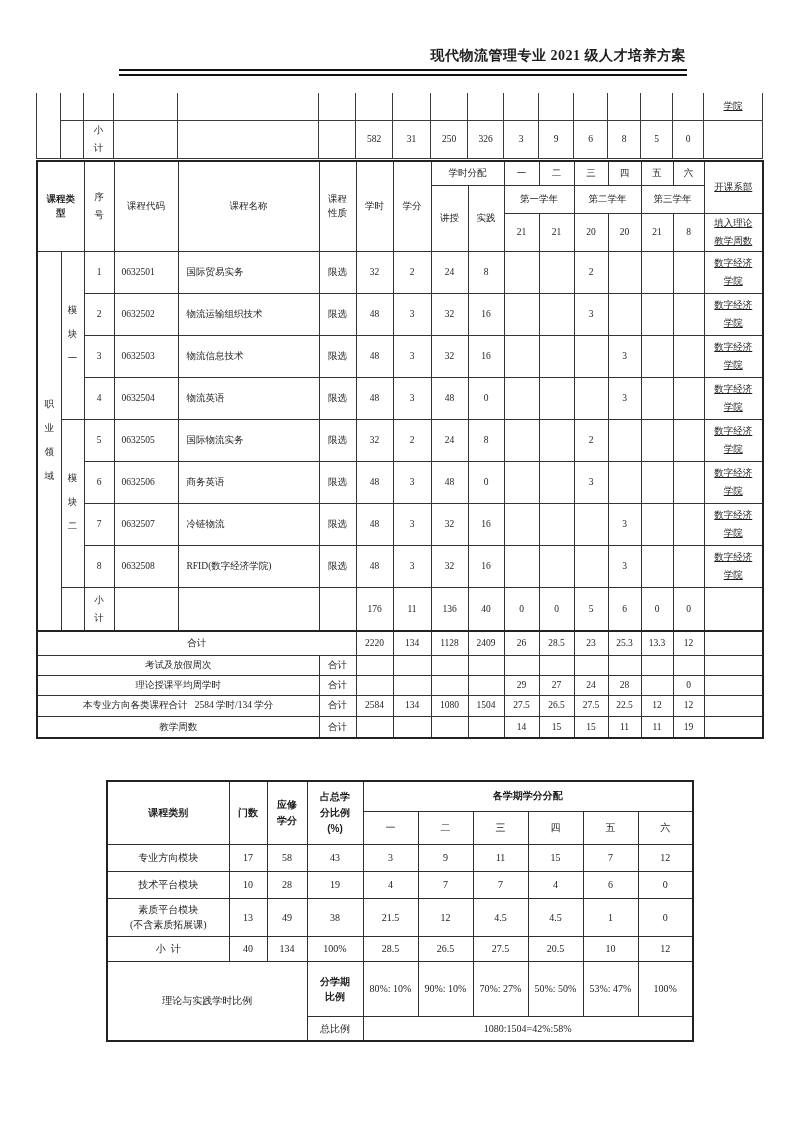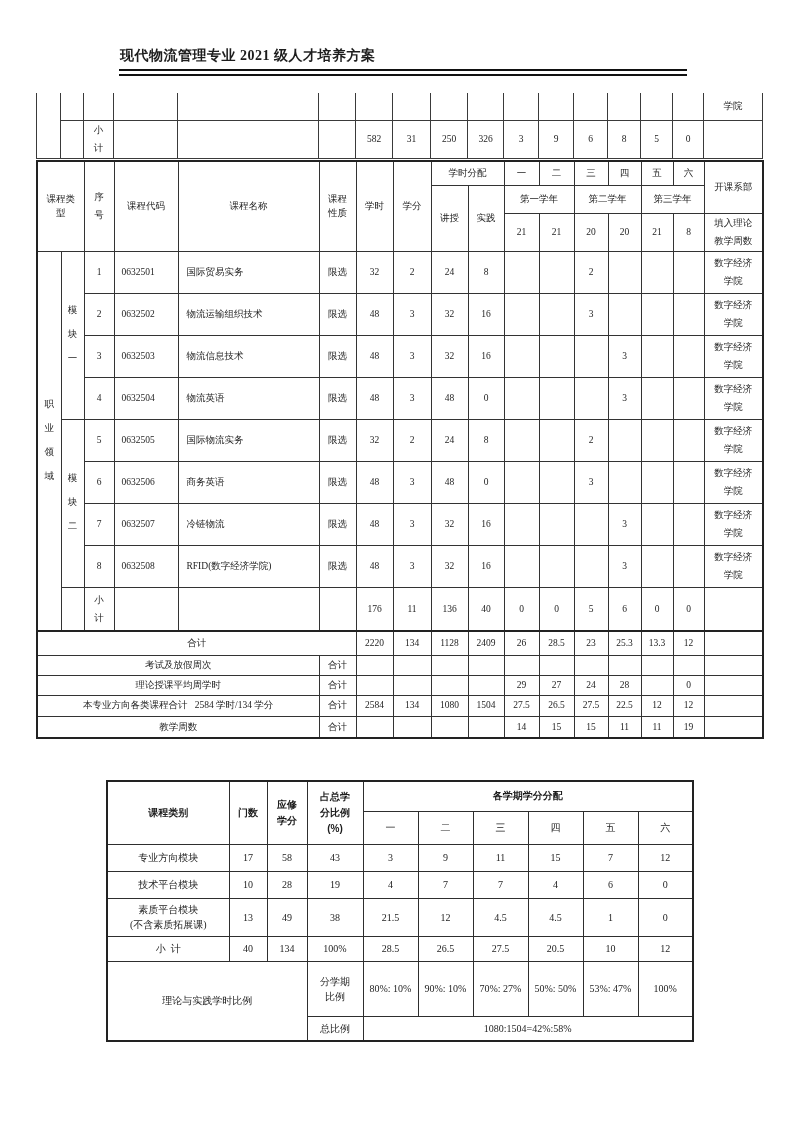--- a/index.html
+++ b/index.html
@@ -1,19 +1,19 @@
 <!DOCTYPE html>
 <html><head>
 <meta charset="utf-8">
 <style>
   html,body {margin:0; padding:0; background:#888;}
   .page {position:relative; width:793px; height:1122px; background:#ffffff;
          font-family:"Liberation Serif", serif; color:#1d1d1d; overflow:hidden;}
 
-  .doc-title {position:absolute; left:120px; width:566px; top:47px; text-align:left;
+  .doc-title {position:absolute; left:120px; width:566px; top:47px; text-align:right;
               font-weight:bold; font-size:14px; letter-spacing:.5px; white-space:nowrap;}
   .dbl-line {position:absolute; left:119px; width:568px; top:69px; height:3px;
              border-top:2px solid #111; border-bottom:2px solid #111;}
 
   table {border-collapse:collapse; table-layout:fixed; position:absolute; background:#fff;}
   td,th {border:1px solid #2e2e2e; font-size:9.5px; font-weight:normal; text-align:center;
          vertical-align:middle; padding:0; overflow:hidden; line-height:1.5;}
 
   .cont  {left:36px; top:93px; width:726px;}
   .cont tr:first-child td {border-top:none;}
@@ -26,24 +26,24 @@
   .t19-title {position:absolute; left:106px; width:586px; top:758px; text-align:center;
               font-size:12.5px; font-weight:bold;}
   .t19 {left:106px; top:780px; width:586px; border:2px solid #222;}
   .t19 td {font-size:10px;}
   .t19 th {font-family:"Liberation Sans", sans-serif; font-weight:bold; font-size:10px; line-height:1.6;}
 
   .page-num {position:absolute; left:0; width:100%; top:1052px; text-align:center; font-size:11px;}
 
   .name-cell {text-align:left; padding-left:8px;}
   .code-cell {text-align:left; padding-left:7px;}
-  .dept {padding:0 8px; line-height:1.9;}
+  .dept {padding:0 8px; line-height:1.9;text-decoration:underline;}
   .v  {display:inline-block; width:11px; word-break:break-all; line-height:2.5;}
   .vs {display:inline-block; width:11px; word-break:break-all; line-height:1.9;}
-  .wrap3 {display:inline-block; max-width:32px;}
+  .wrap3 {display:inline-block; max-width:32px;font-weight:bold;}
   .wrap2 {display:inline-block; max-width:22px;}
   .natwrap {padding:12px 6px;}
   .ratio-label {font-size:10px;}
 </style>
 </head>
 <body>
 
 <div class="page">
 
   <div class="doc-title">现代物流管理专业 2021 级人才培养方案</div>

